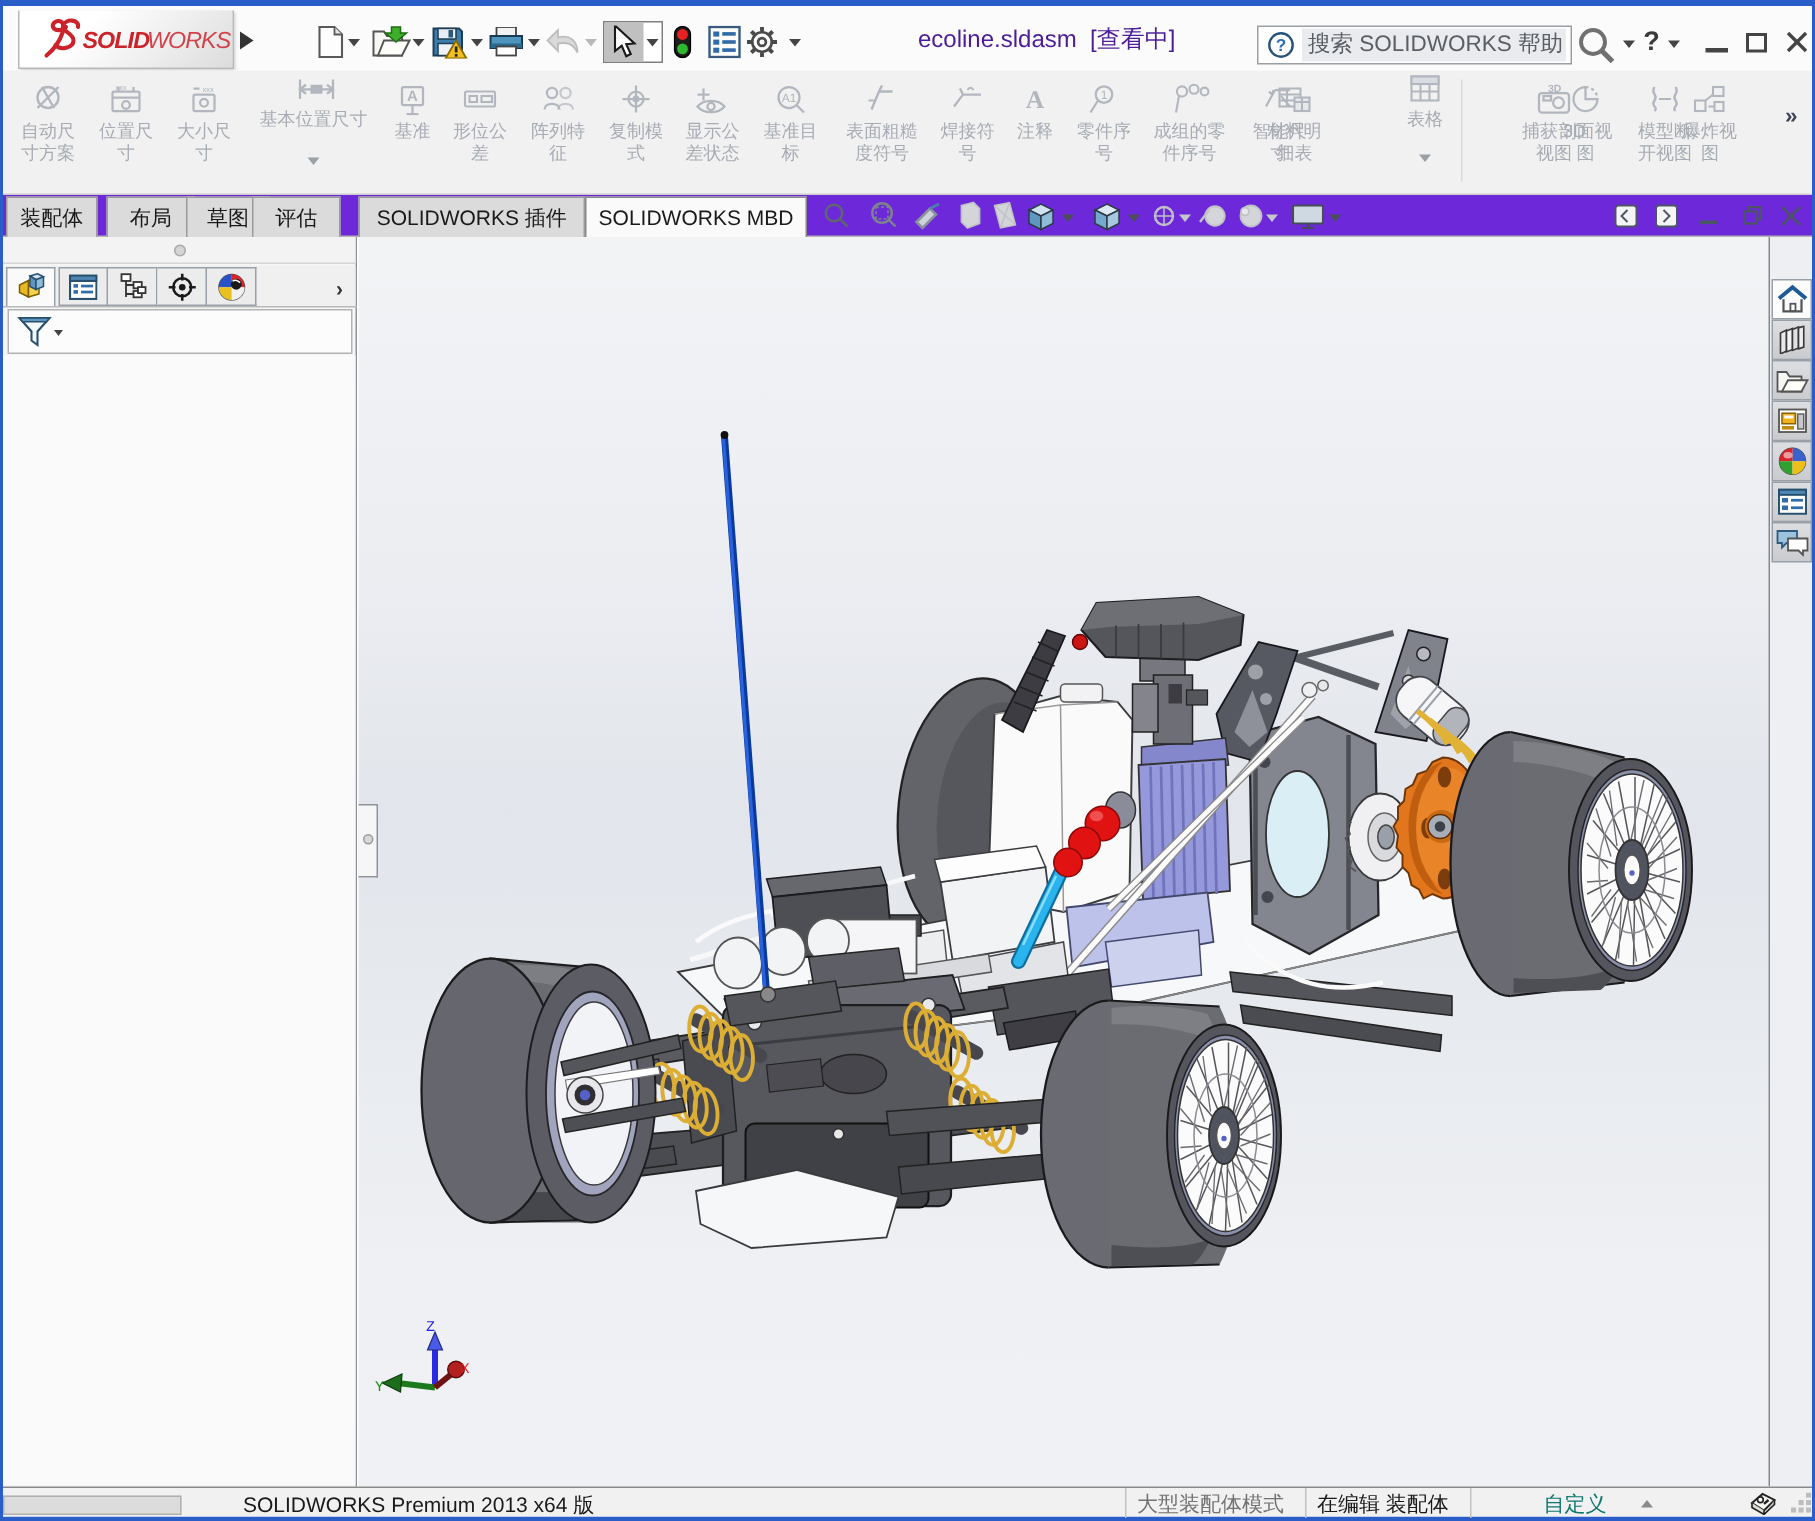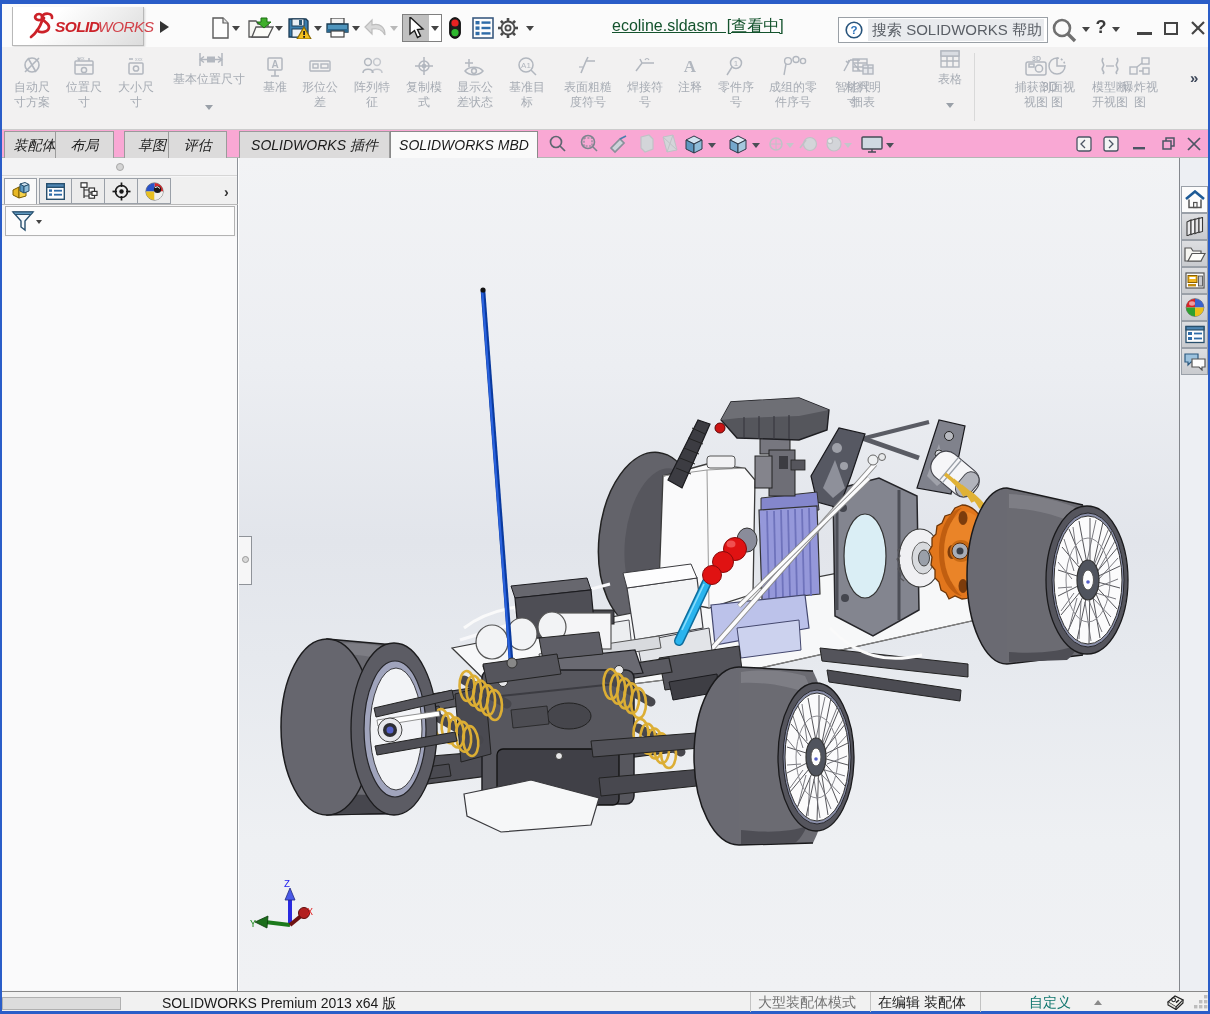--- a/index.html
+++ b/index.html
@@ -7,32 +7,32 @@
   body { position:relative; background:#fff; }
   .abs { position:absolute; }
   
   #frame-top { left:0; top:0; width:1210px; height:4px; background:#2a5dc8; }
   #frame-left { left:0; top:0; width:2px; height:1014px; background:#2a5dc8; }
   #frame-right { left:1208px; top:0; width:2px; height:1014px; background:#2a5dc8; }
   #frame-bottom { left:0; top:1011px; width:1210px; height:3px; background:#2a5dc8; }
 
   
   #titlebar { left:2px; top:4px; width:1206px; height:43px; background:#fbfbfb; }
-  #logoplate { left:10px; top:3px; width:132px; height:39px; background:linear-gradient(135deg,#ffffff 30%,#ececec 70%,#dcdcdc 100%); border:1px solid #b8b8b8; border-top:none; box-shadow:1px 1px 2px rgba(0,0,0,.15); }
-  #title-text { left:610px; top:12px; font-size:16px; color:#14532d;text-decoration:underline; }
+  #logoplate { left:10px; top:3px; width:144px; height:39px; background:linear-gradient(135deg,#ffffff 30%,#ececec 70%,#dcdcdc 100%); border:1px solid #b8b8b8; border-top:none; box-shadow:1px 1px 2px rgba(0,0,0,.15); }
+  #title-text { left:610px; top:12px; font-size:16px; color:#4c1d95; }
   .tb-caret { width:0; height:0; border-left:4px solid transparent; border-right:4px solid transparent; border-top:5px solid #444; }
 
   
   #ribbon { left:2px; top:47px; width:1206px; height:83px; background:#f2f1f1; border-bottom:1px solid #cccccc; }
   .rbtn { position:absolute; top:8px; text-align:center; color:#a7acb4; font-size:12px; line-height:15px; }
   .rbtn .ric { margin:0 auto 3px auto; height:22px; width:26px; position:relative; }
   .rsep { position:absolute; top:6px; width:1px; height:68px; background:#d9d9d9; }
 
   
-  #tabrow { left:2px; top:130px; width:1206px; height:28px; background:#f9a8d4; border-bottom:1px solid #b5b5b5;font-style:italic; }
+  #tabrow { left:2px; top:130px; width:1206px; height:28px; background:#6d28d9; border-bottom:1px solid #b5b5b5; }
   .cmtab { position:absolute; top:1px; height:27px; background:#dcdbdb; border:1px solid #9b9b9b; border-bottom:none; color:#1a1a1a; font-size:14px; text-align:center; line-height:26px; }
   .cmtab.active { background:#fafafa; border-color:#8a8a8a; }
 
   
   #leftpanel { left:2px; top:158px; width:236px; height:833px; background:#f6f6f7; border-right:1px solid #8f9399; }
   
   #viewport { left:239px; top:158px; width:940px; height:833px; background:linear-gradient(180deg, #f2f3f5 0%, #eceef2 25%, #e2e5eb 46%, #e6e9ee 60%, #eef0f3 82%, #f0f1f4 100%); }
   
   #taskpane { left:1179px; top:158px; width:29px; height:833px; background:#edeff3; border-left:1px solid #84878d; }
 
@@ -316,21 +316,21 @@
             <rect x="15" y="3" width="7" height="6"></rect>
             <rect x="16" y="13" width="6" height="6"></rect>
             <path d="M10 12 L15 8 M12 16 L16 16"></path>
           </g>
         </svg></div>爆炸视<br>图</div>
   <div class="abs" style="left:1188px;top:22px;font-size:15px;color:#3c4658;font-weight:bold;">»</div>
 </div>
 
 <div class="abs" id="tabrow">
   <div class="cmtab" style="left:2px;width:61px">装配体</div>
-  <div class="cmtab" style="left:53px;width:59px">布局</div>
+  <div class="cmtab" style="left:69px;width:59px">布局</div>
   <div class="cmtab" style="left:122px;width:56px">草图</div>
   <div class="cmtab" style="left:166px;width:59px">评估</div>
   <div class="cmtab" style="left:237px;width:151px">SOLIDWORKS 插件</div>
   <div class="cmtab active" style="left:388px;width:148px">SOLIDWORKS MBD</div>
 
   <svg class="abs" style="left:546px;top:4px" width="360" height="21" viewBox="0 0 360 21">
 
     <g fill="none" stroke="#5f6670" stroke-width="1.7">
       <circle cx="8" cy="8" r="5.5"></circle>
         <line x1="12" y1="12" x2="17" y2="17"></line>

